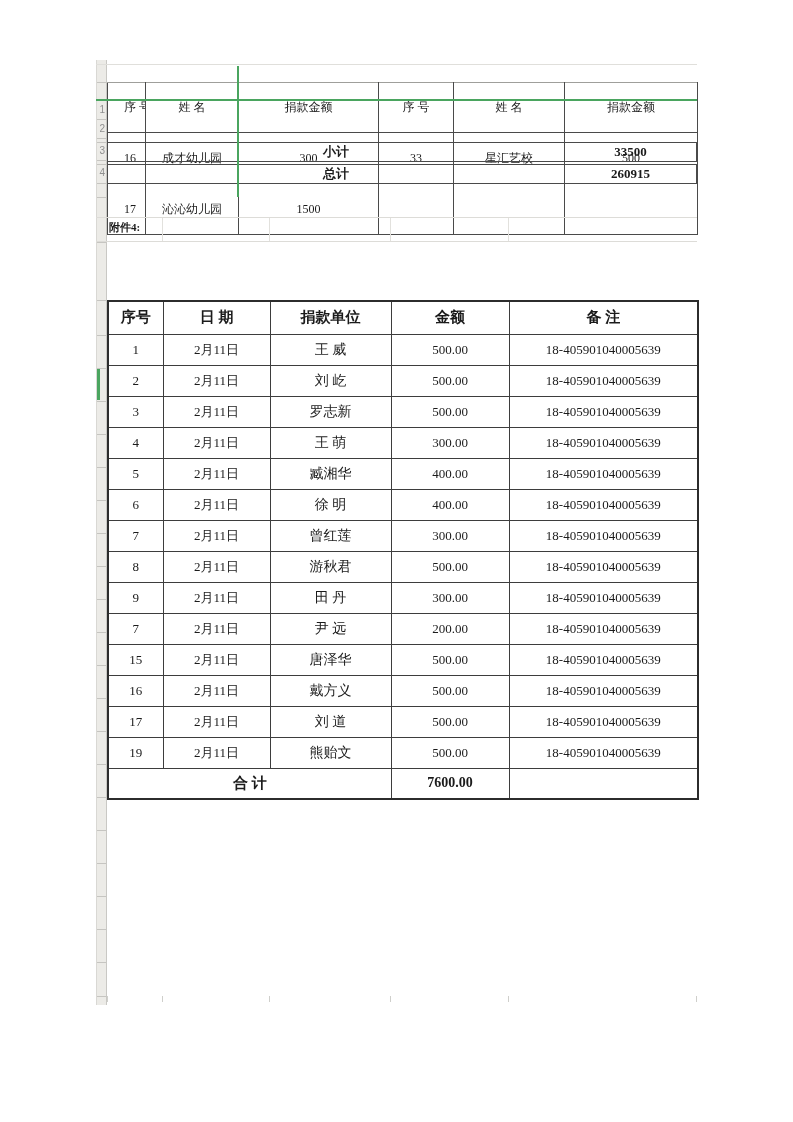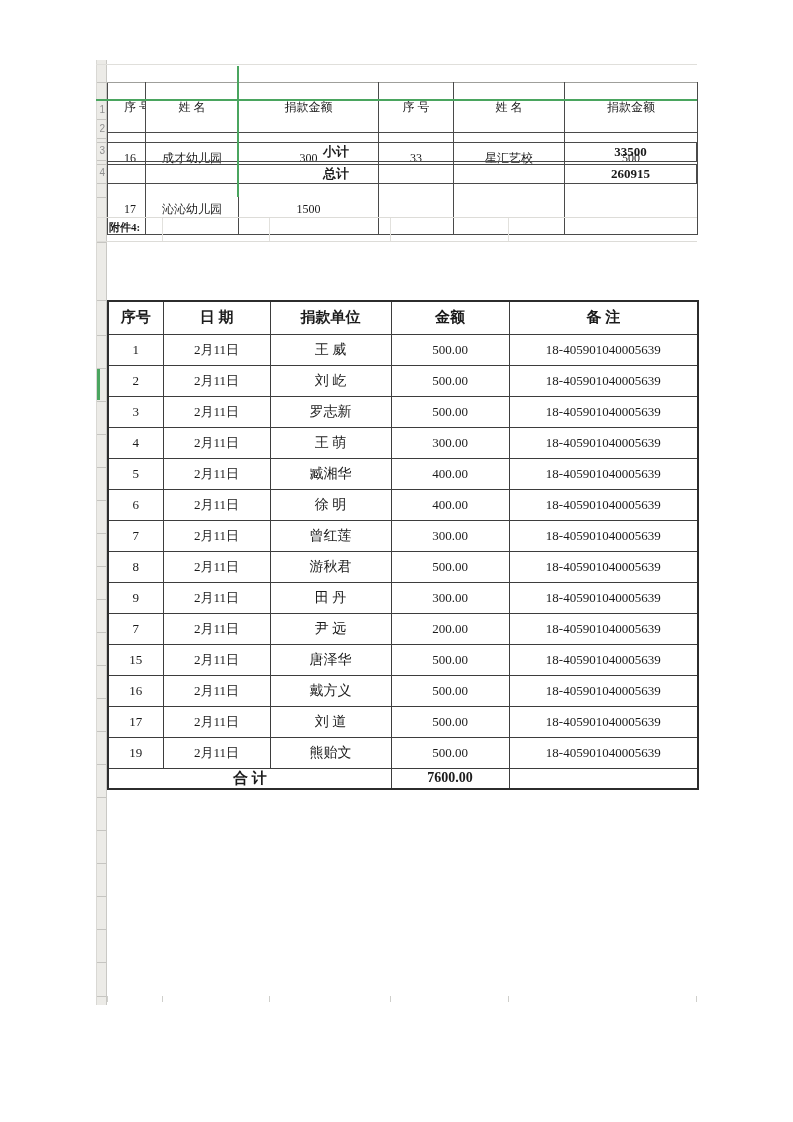--- a/index.html
+++ b/index.html
@@ -46,21 +46,21 @@
 
   
   .mt{ position:absolute; left:107px; top:300px; width:590px; border-collapse:collapse;
        table-layout:fixed; font-size:13px; border:2px solid #2c2c2c; }
   .mt th, .mt td{ border:1px solid #3d3d3d; text-align:center; padding:0; overflow:hidden;
                   white-space:nowrap; vertical-align:middle; }
   .mt thead th{ height:33px; font-size:15px; font-weight:bold; }
   .mt tbody td{ height:31px; }
   .mt td.donor{ font-size:14px;margin-top:18px; }
   .mt td.note{ font-size:13px; }
-  .mt tfoot td{ height:21px; font-weight:bold; }
+  .mt tfoot td{ height:31px; font-weight:bold; }
   .mt tfoot .flbl{ font-size:15px; }
   .mt tfoot .famt{ font-size:14px; }
 </style>
 </head>
 <body>
 
 <div class="page">
 
   <div class="gutter">
       <div class="tick" style="top: 4px;"></div>

